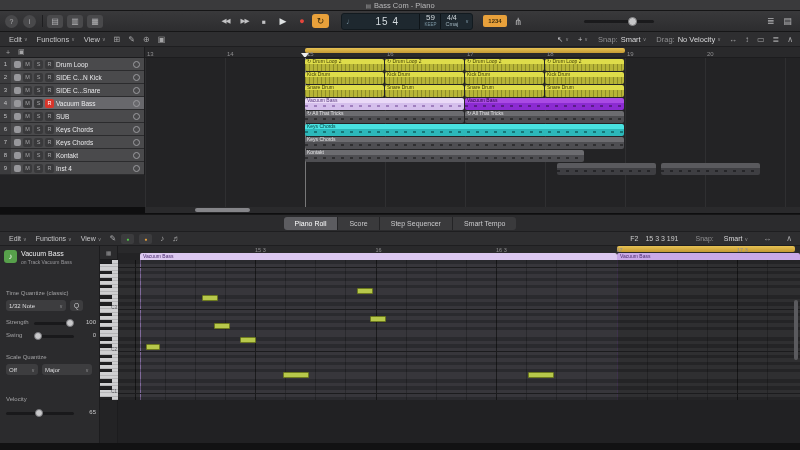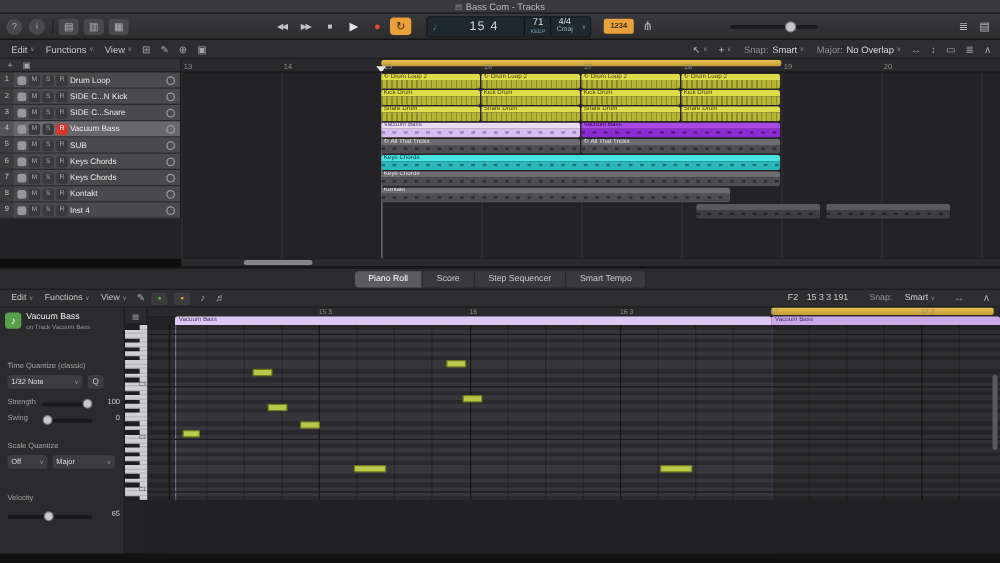--- a/index.html
+++ b/index.html
@@ -163,21 +163,21 @@
   .note{position:absolute;height:5.5px;background:#b7c84b;border:1px solid #6d7a1e;border-radius:1px}
   #evscroll{position:absolute;left:794px;top:260px;width:5px;height:183px}
   #evscroll .thumb{position:absolute;left:0;top:40px;width:4px;height:60px;border-radius:2px;background:#5a5a5e}
   #bottomstrip{position:absolute;left:0;top:443px;width:800px;height:7px;background:#121213}
 </style>
 </head>
 <body>
 
 <div id="titlebar">
   <span class="titleicon">▤</span>
-  <span>Bass Com - Tracks</span>
+  <span>Bass Com - Piano</span>
 </div>
 
 <div id="controlbar">
   <div class="cb-round">?</div>
   <div class="cb-round">i</div>
   <div class="cb-sep"></div>
   <div class="cb-sq">▤</div>
   <div class="cb-sq">▥</div>
   <div class="cb-sq">▦</div>
   <div id="transport">
@@ -185,21 +185,21 @@
     <div class="tp">▶▶</div>
     <div class="tp">■</div>
     <div class="tp play">▶</div>
     <div class="tp rec">●</div>
     <div class="tp cycle">↻</div>
   </div>
   <div id="lcd">
     <span class="lcd-note">♩</span>
     <span class="lcd-pos">15 4</span>
     <div class="lcd-cell">
-      <span class="lcd-tempo">71</span>
+      <span class="lcd-tempo">59</span>
       <span class="lcd-sub">KEEP</span>
     </div>
     <div class="lcd-cell">
       <span class="lcd-sig">4/4</span>
       <span class="lcd-key">Cmaj</span>
     </div>
     <span class="lcd-chev">∨</span>
   </div>
   <div id="countin">1234</div>
   <span id="fork">⋔</span>
@@ -230,23 +230,23 @@
   <span class="mb-icon">⊕</span>
   <span class="mb-icon">▣</span>
   <div class="mb-right">
     <span class="menu">↖<span class="chev">∨</span></span>
     <span class="menu">+<span class="chev">∨</span></span>
     <span class="mb-lab">Snap:</span>
     <span class="mb-val menu">
         <span>Smart</span>
         <span class="chev">∨</span>
       </span>
-    <span class="mb-lab">Major:</span>
+    <span class="mb-lab">Drag:</span>
     <span class="mb-val menu">
-        <span>No Overlap</span>
+        <span>No Velocity</span>
         <span class="chev">∨</span>
       </span>
     <span class="mb-icon">↔</span>
     <span class="mb-icon">↕</span>
     <span class="mb-icon">▭</span>
     <span class="mb-icon">≣</span>
     <span class="mb-icon">∧</span>
   </div>
 </div>
 

